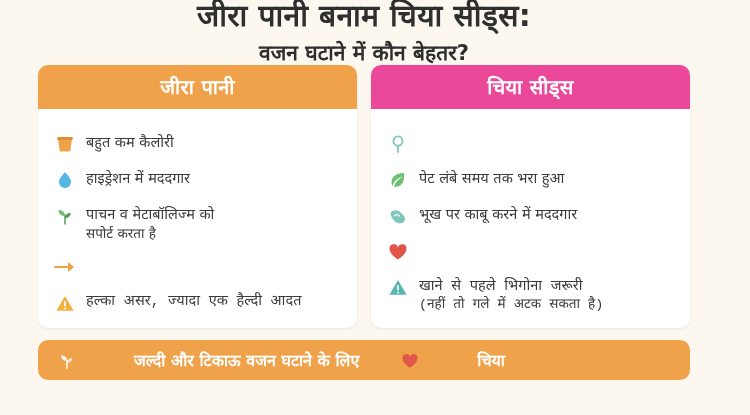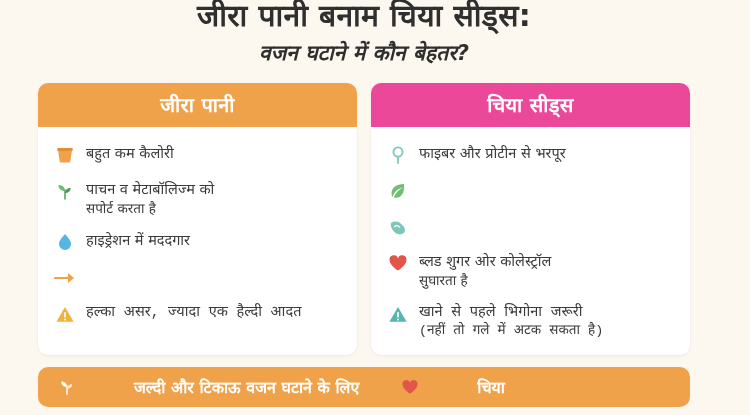--- a/index.html
+++ b/index.html
@@ -34,27 +34,25 @@
     line-height: 1.05;
     margin: 0;
     padding-top: 0px;
   }
   .title-sub {
     font-size: 21px;
     font-weight: bold;
     color: #2f2f2f;
     margin: 10px 0 0 0;
     line-height: 1.1;
-    font-style: italic;
   }
   .columns {
     display: flex;
     justify-content: center;
     gap: 14px;
-    margin-top: 18px;
     padding: 0 38px;
     box-sizing: border-box;
   }
   .col {
     width: 336px;
     background: #ffffff;
     border-radius: 10px;
     box-shadow: 0 1px 3px rgba(0,0,0,0.07);
     overflow: hidden;
     display: flex;
@@ -64,21 +62,21 @@
     text-align: center;
     font-size: 20px;
     font-weight: bold;
     color: #ffffff;
     padding: 8px 0 9px 0;
     letter-spacing: 0.3px;
   }
   .col-head.left { background: #f0a24a; }
   .col-head.right { background: #ec4899; }
   .items {
-    padding: 16px 14px 10px 14px;
+    padding: 23px 14px 10px 14px;
   }
   .item {
     display: flex;
     align-items: flex-start;
     margin-bottom: 13px;
   }
   .item:last-child { margin-bottom: 4px; font-family: Liberation Mono, monospace; }
   .ico {
     width: 26px;
     min-width: 26px;
@@ -148,43 +146,43 @@
             <svg width="20" height="20" viewBox="0 0 20 20">
                 <path d="M3 5h14l-1.6 11.2a1.6 1.6 0 0 1-1.6 1.3H6.2a1.6 1.6 0 0 1-1.6-1.3z" fill="#f0a24a"></path>
                 <rect x="2.2" y="3" width="15.6" height="3" rx="1.2" fill="#e08f36"></rect>
               </svg>
           </span>
           <span class="itxt">बहुत कम कैलोरी</span>
         </div>
 
         <div class="item">
           <span class="ico">
+            <svg width="18" height="20" viewBox="0 0 18 20">
+                <path d="M9 2c3.3 4 6 6.6 6 10a6 6 0 0 1-12 0c0-3.4 2.7-6 6-10z" fill="#56b6e3"></path>
+              </svg>
+          </span>
+          <span class="itxt">हाइड्रेशन में मददगार</span>
+        </div>
+
+        <div class="item">
+          <span class="ico">
             <svg width="20" height="20" viewBox="0 0 20 20">
                 <path d="M10 18V9" stroke="#5aa661" stroke-width="1.6" stroke-linecap="round" fill="none"></path>
                 <path d="M10 10C10 6 7 4 3.5 4c0 4 2.8 6 6.5 6z" fill="#6fbf73"></path>
                 <path d="M10 12c0-3.2 2.6-5 5.6-5 0 3.4-2.4 5-5.6 5z" fill="#4f9a57"></path>
               </svg>
           </span>
           <span class="itxt">
             <span>पाचन व मेटाबॉलिज्म को</span>
             <span class="paren">सपोर्ट करता है</span>
           </span>
         </div>
 
         <div class="item">
           <span class="ico">
-            <svg width="18" height="20" viewBox="0 0 18 20">
-                <path d="M9 2c3.3 4 6 6.6 6 10a6 6 0 0 1-12 0c0-3.4 2.7-6 6-10z" fill="#56b6e3"></path>
-              </svg>
-          </span>
-          <span class="itxt">हाइड्रेशन में मददगार</span>
-        </div>
-
-        <div class="item">
-          <span class="ico">
             <svg width="22" height="16" viewBox="0 0 22 16">
                 <path d="M1 8h16" stroke="#f0a24a" stroke-width="2.2" stroke-linecap="round"></path>
                 <path d="M14 3l6 5-6 5z" fill="#f0a24a"></path>
               </svg>
           </span>
         </div>
 
         <div class="item">
           <span class="ico">
             <svg width="20" height="19" viewBox="0 0 20 19">
@@ -203,51 +201,48 @@
       <div class="col-head right">चिया सीड्स</div>
       <div class="items">
 
         <div class="item">
           <span class="ico">
             <svg width="18" height="20" viewBox="0 0 18 20">
                 <circle cx="9" cy="7" r="4.6" stroke="#7fc7bb" stroke-width="1.8" fill="none"></circle>
                 <path d="M9 12v6" stroke="#7fc7bb" stroke-width="1.8" stroke-linecap="round"></path>
               </svg>
           </span>
-          <span class="itxt">फाइबर और प्रोटीन से भरपूर</span>
         </div>
 
         <div class="item">
           <span class="ico">
             <svg width="20" height="20" viewBox="0 0 20 20">
                 <path d="M16 3C8 3 3.5 7 3.5 12.5c0 1.4.4 2.6 1 3.5C6 11 10 7.6 15 6.5c-4 2-7.5 5.3-9.2 10C12 18 17 13.5 16 3z" fill="#6fbf73"></path>
               </svg>
           </span>
           <span class="itxt">
+            <span>पेट लंबे समय तक भरा हुआ</span>
           </span>
         </div>
 
         <div class="item">
           <span class="ico">
             <svg width="20" height="18" viewBox="0 0 20 18">
                 <path d="M3 5c3-2 7-2 9.6.4C15 7.6 17 9 17 12c0 2.6-2.2 4.4-5 4.4-3.6 0-6-2-7.4-4.6C3.4 9.6 2 7.4 3 5z" fill="#7fc7bb"></path>
                 <path d="M6.5 8.6c1.6-1.2 3.6-1 4.8.4" stroke="#ffffff" stroke-width="1.3" fill="none" stroke-linecap="round"></path>
               </svg>
           </span>
+          <span class="itxt">भूख पर काबू करने में मददगार</span>
         </div>
 
         <div class="item">
           <span class="ico">
             <svg width="20" height="18" viewBox="0 0 20 18">
                 <path d="M10 16.5S1.6 11.4 1.6 6.2A4.3 4.3 0 0 1 10 4.4a4.3 4.3 0 0 1 8.4 1.8c0 5.2-8.4 10.3-8.4 10.3z" fill="#e2564a"></path>
               </svg>
-          </span>
-          <span class="itxt">
-            <span>ब्लड शुगर ओर कोलेस्ट्रॉल</span>
-            <span class="paren">सुघारता है</span>
           </span>
         </div>
 
         <div class="item">
           <span class="ico">
             <svg width="20" height="19" viewBox="0 0 20 19">
                 <path d="M10 2l8.6 14.8H1.4z" fill="#56b6b0"></path>
                 <rect x="9.1" y="7" width="1.8" height="5.4" rx="0.9" fill="#fff"></rect>
                 <circle cx="10" cy="14.4" r="1" fill="#fff"></circle>
               </svg>

